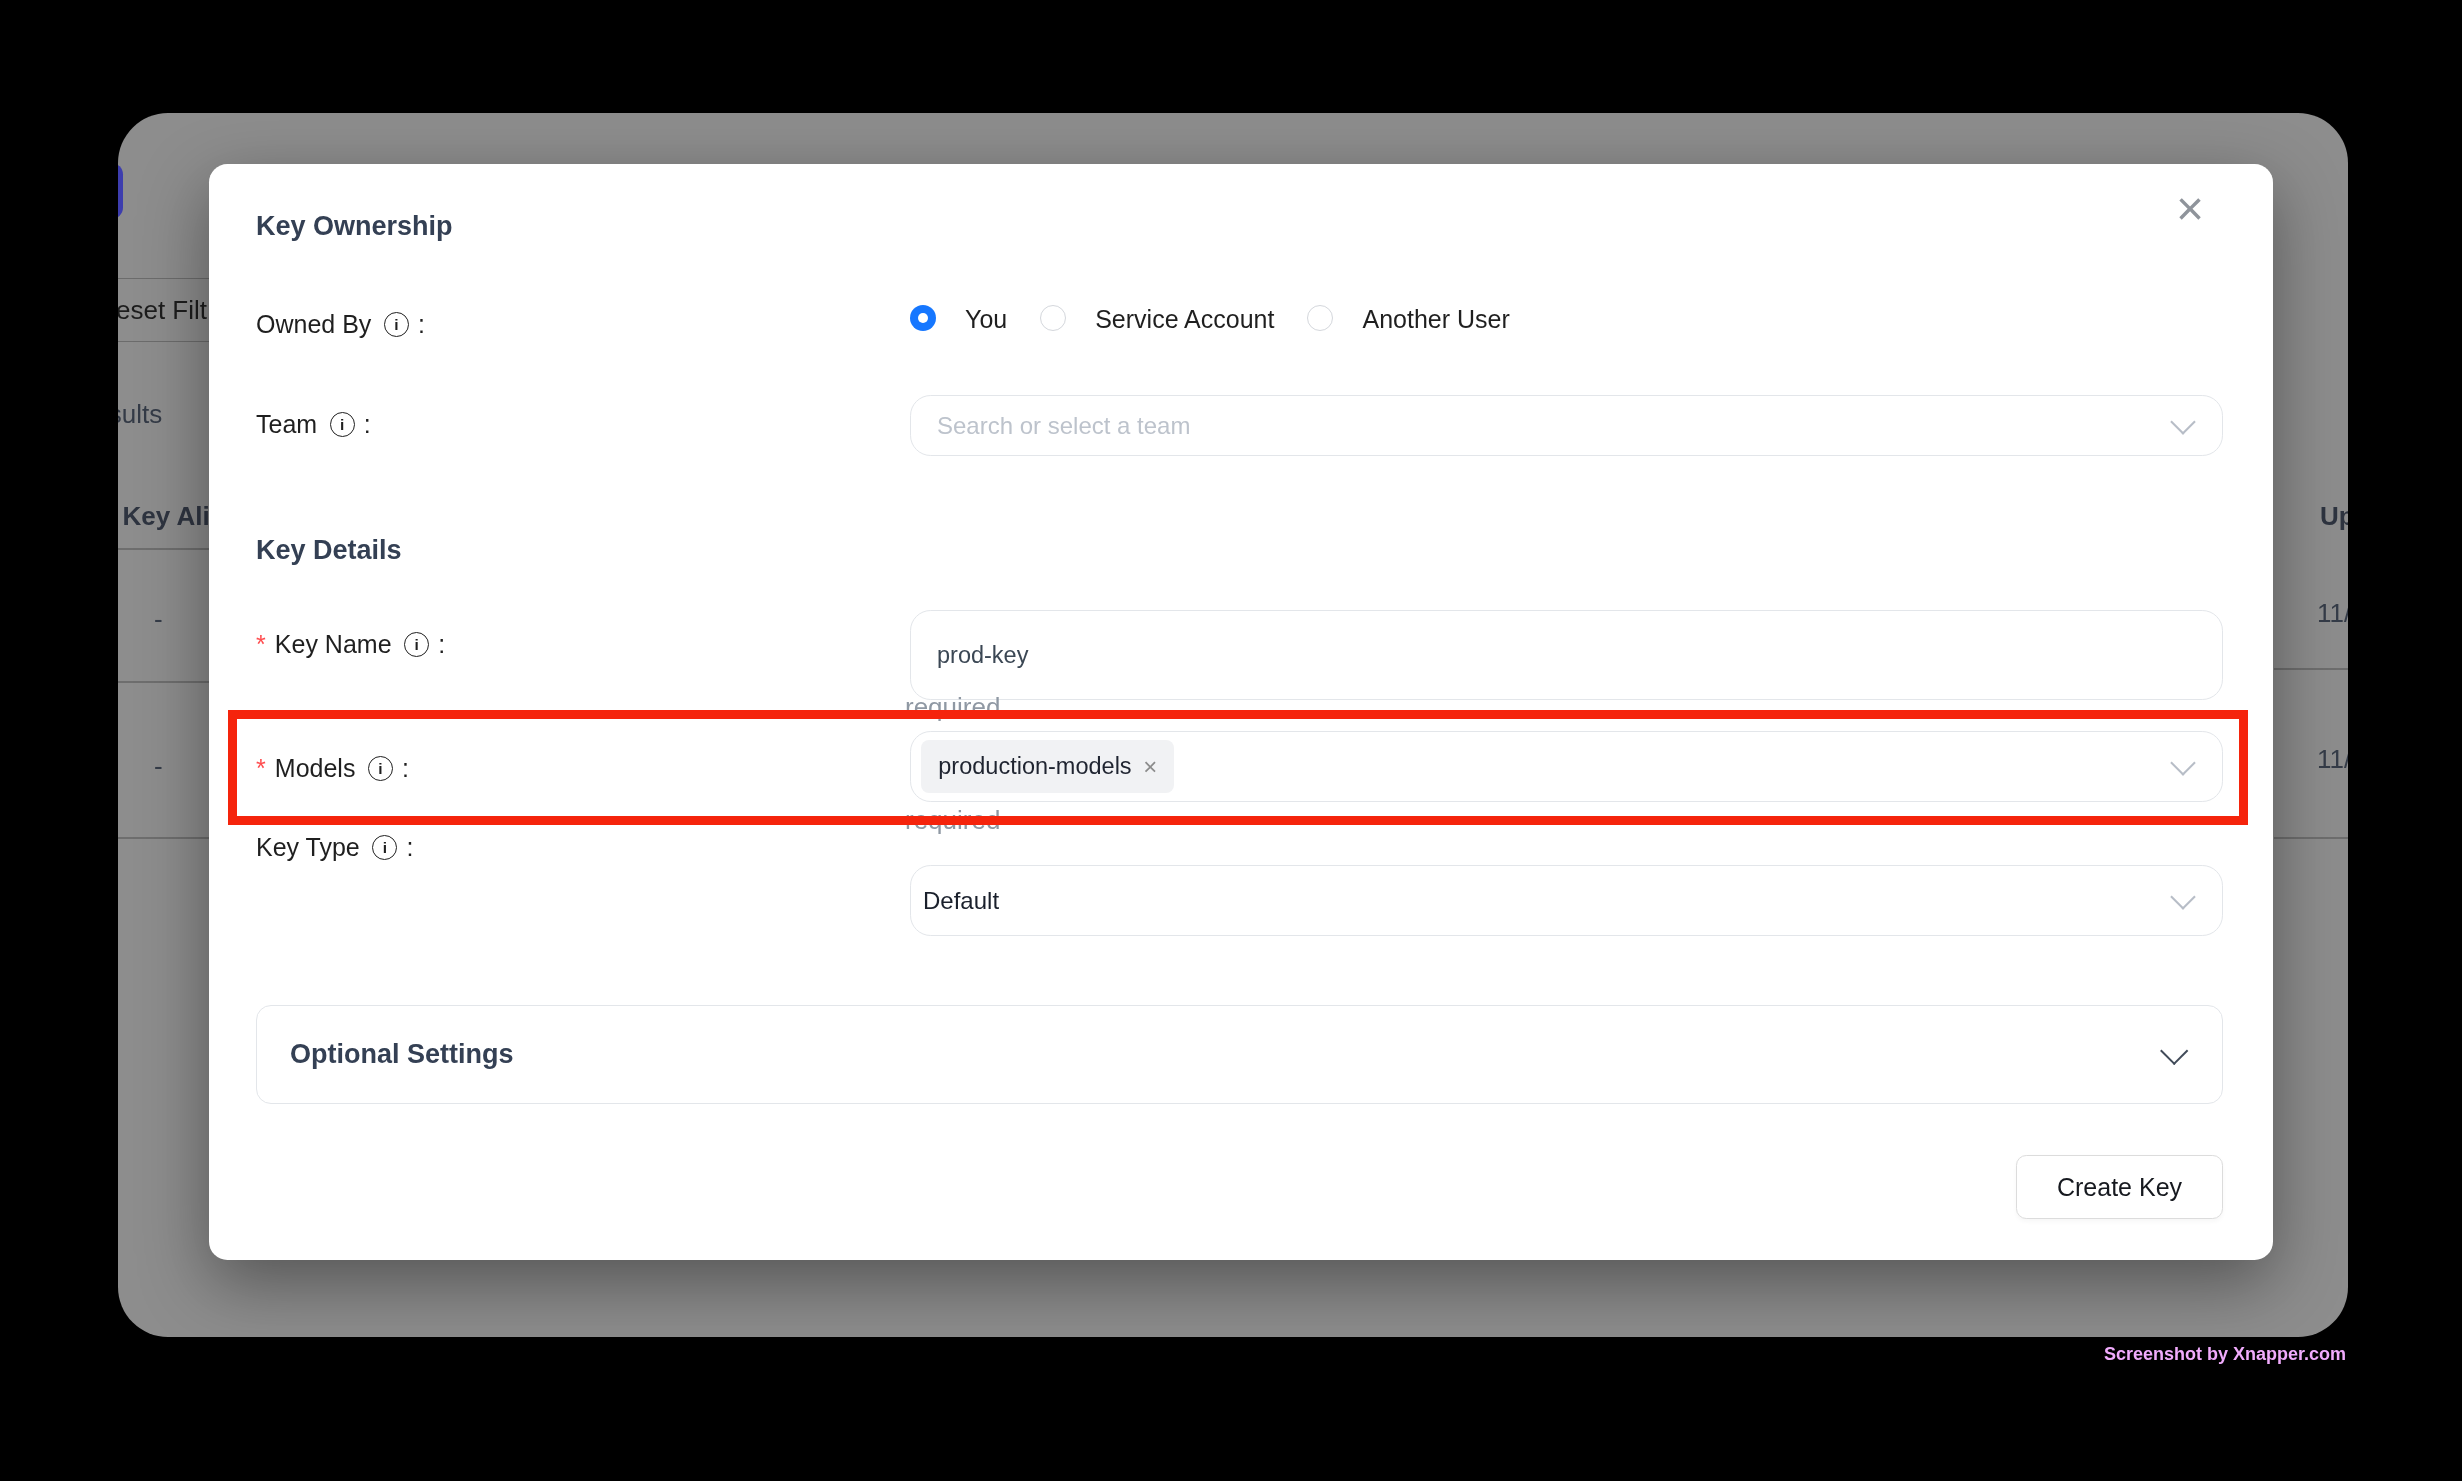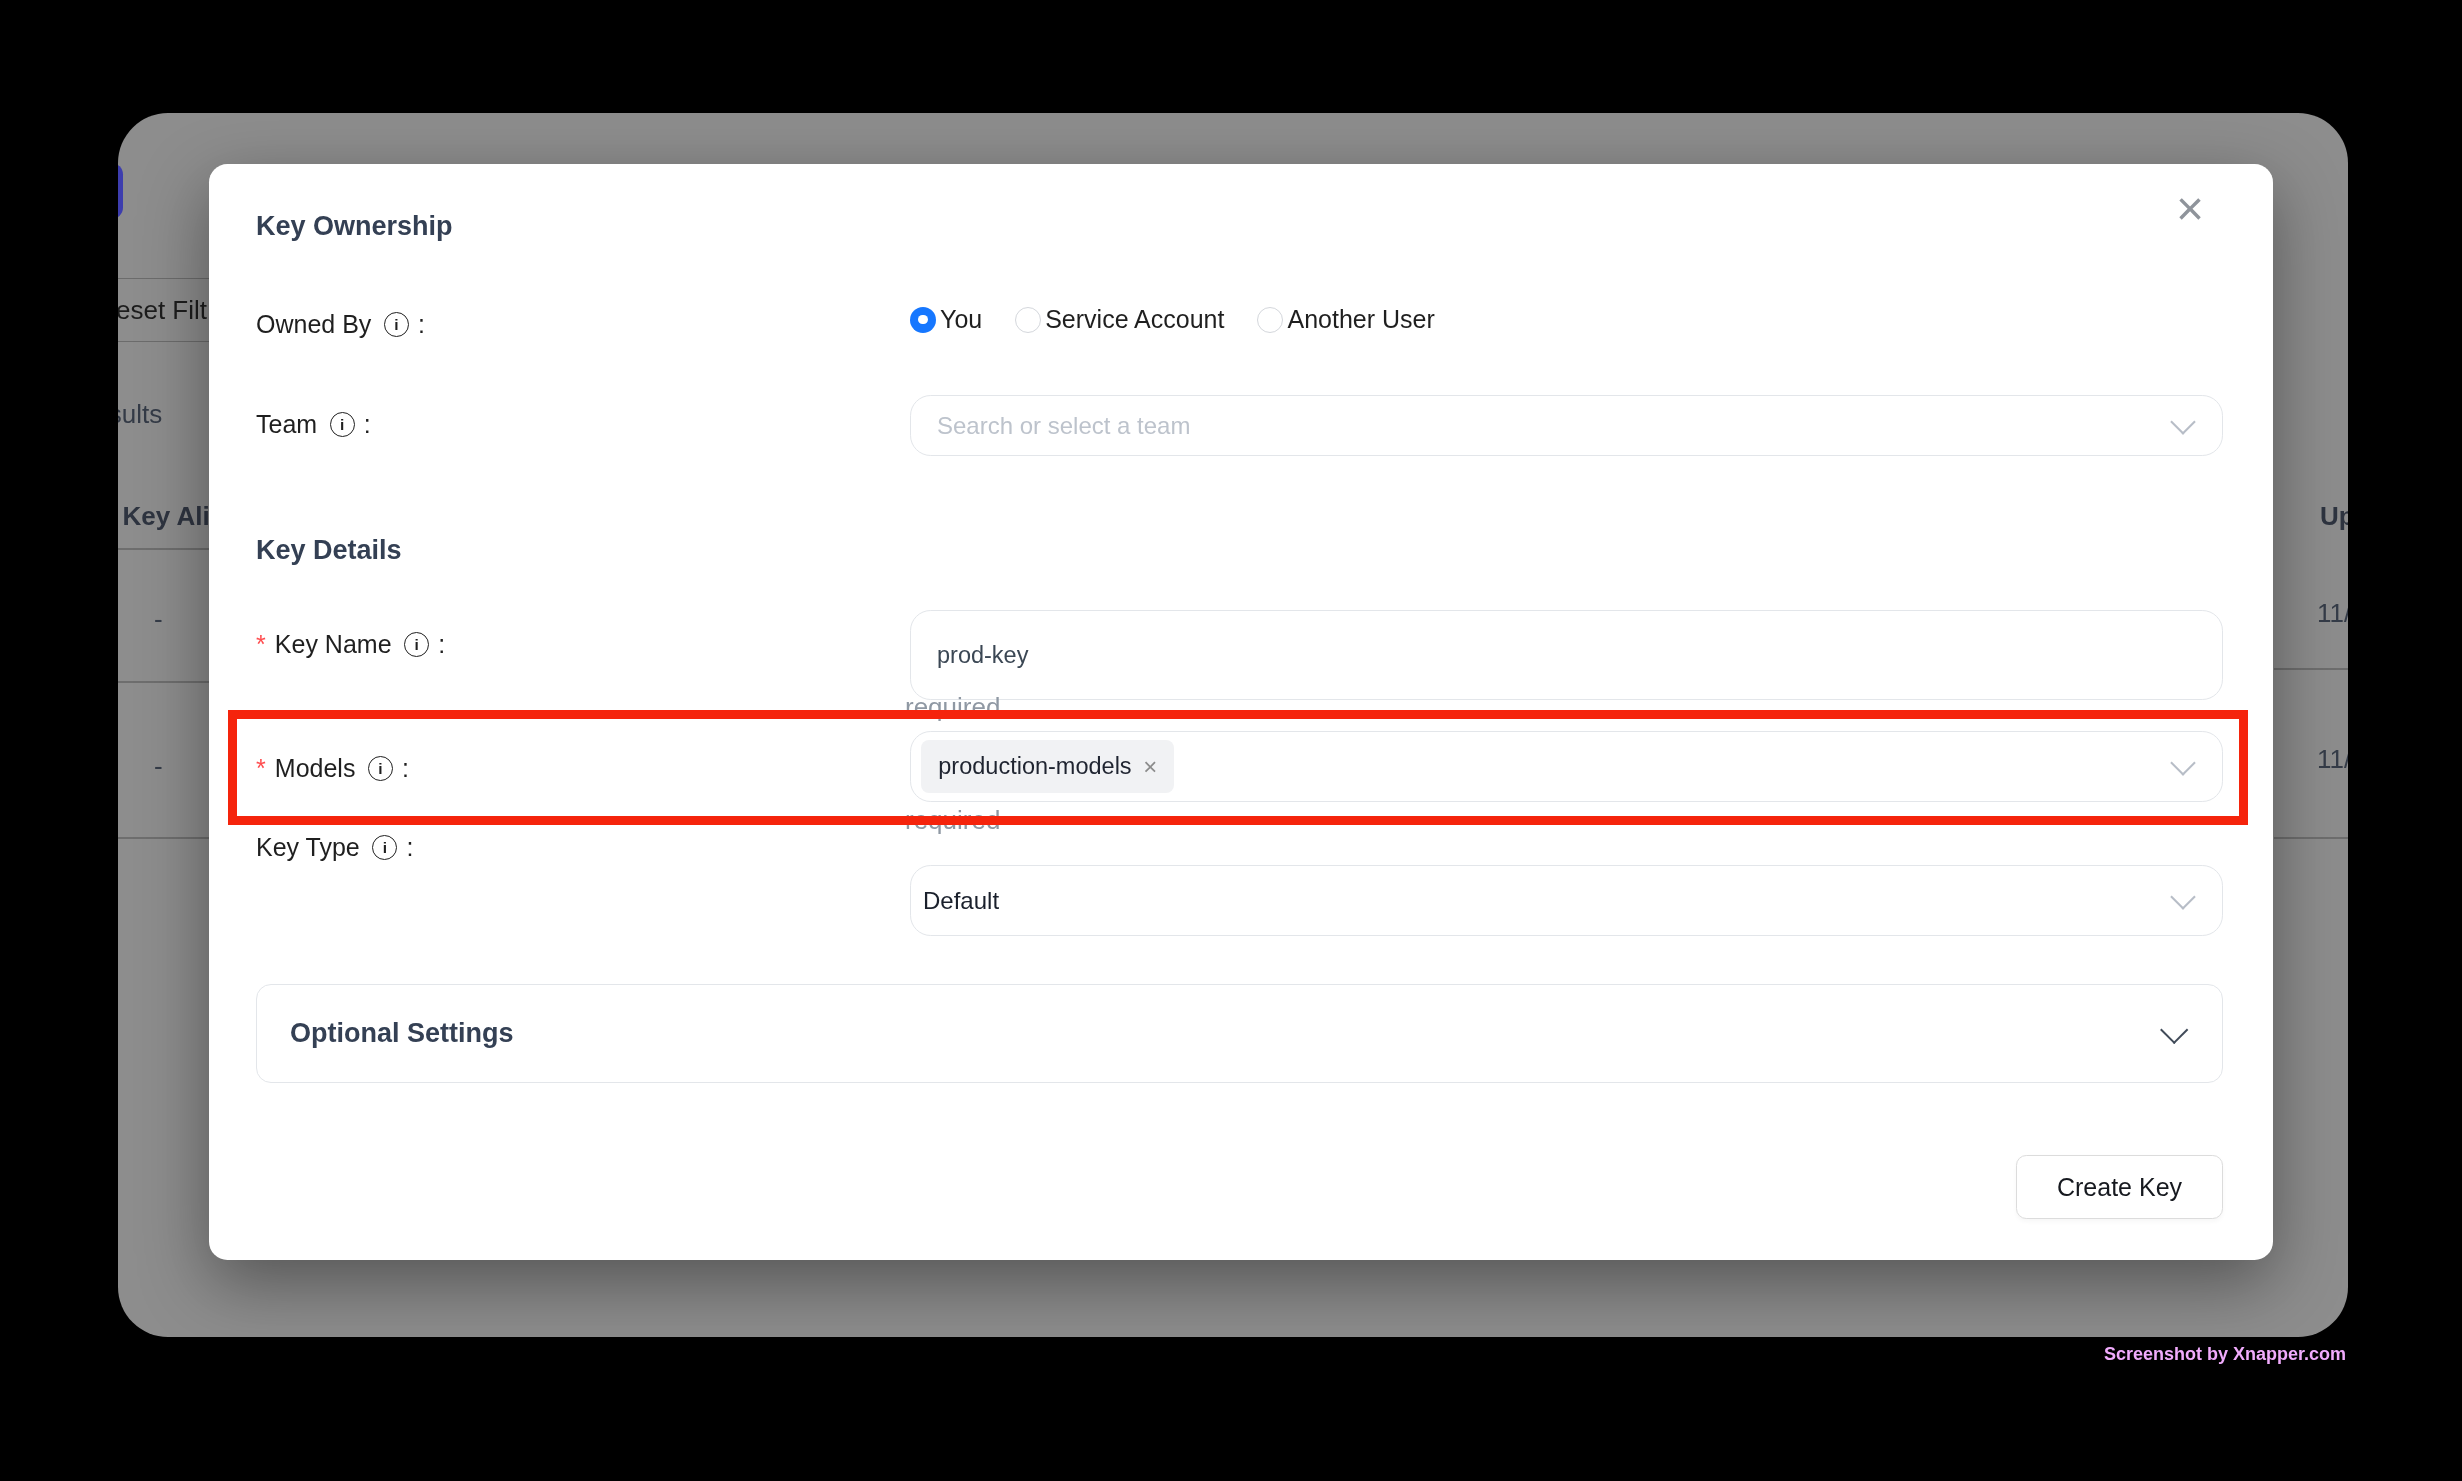--- a/index.html
+++ b/index.html
@@ -27,38 +27,38 @@
   .h2{position:absolute;left:47px;font-size:27px;font-weight:600;color:#344054;}
   .lbl{position:absolute;left:47px;display:flex;align-items:center;gap:8px;
     font-size:25px;color:rgba(0,0,0,0.88);}
   .ast{color:#ff4d4f;font-size:25px;margin-right:1.1px;}
   .info{width:23px;height:23px;border:1.7px solid #1f1f1f;border-radius:50%;display:inline-flex;
     align-items:center;justify-content:center;font-size:15.5px;font-weight:600;color:#1f1f1f;
     margin-left:4.6px;flex:0 0 auto;}
   .colon{margin-left:1.1px;}
   .radio-group{position:absolute;left:701px;top:141px;display:flex;align-items:center;gap:33px;
     font-size:25px;color:rgba(0,0,0,0.88);}
-  .radio-item{display:flex;align-items:center;gap:4px;}
+  .radio-item{display:flex;gap:29px;}
   .radio{width:26px;height:26px;border-radius:50%;box-sizing:border-box;background:#fff;
     border:1.7px solid #d4d7dc;position:relative;flex:0 0 auto;}
   .radio.checked{background:#1677ff;border:none;}
   .radio.checked::after{content:"";position:absolute;left:50%;top:50%;width:9.8px;height:9.8px;
     margin:-4.9px 0 0 -4.9px;border-radius:50%;background:#fff;}
   .select{position:absolute;left:701px;width:1313px;box-sizing:border-box;background:#fff;
     border:1.7px solid #e3e6ea;border-radius:20.7px;display:flex;align-items:center;padding:0 26px;}
   .placeholder{font-size:24px;color:#bdc3cc;}
   .value-txt{font-size:24px;color:#1a202c;}
   .input-txt{font-size:23.5px;color:#3b4754;}
   .chev{position:absolute;right:30px;top:50%;width:16px;height:16px;margin-top:-12.6px;
     border-right:2.3px solid #b7bdc7;border-bottom:2.3px solid #b7bdc7;transform:rotate(45deg);}
   .req{position:absolute;left:696px;font-size:26px;color:#8f98a3;}
   .tag{display:flex;align-items:center;gap:11.5px;background:#f1f2f4;border-radius:8px;
     height:53px;padding:0 17px;font-size:23.5px;color:#1f2430;}
   .tag-x{font-size:24px;color:#8c8c8c;line-height:1;}
-  .opt-panel{position:absolute;left:47px;top:820px;width:1967px;height:99px;box-sizing:border-box;
+  .opt-panel{position:absolute;left:47px;top:841px;width:1967px;height:99px;box-sizing:border-box;
     border:1.7px solid #e3e6ea;border-radius:15px;background:#fff;display:flex;align-items:center;
     padding:1px 33px;}
   .opt-title{font-size:27px;font-weight:600;color:#344054;}
   .opt-chev{position:absolute;right:38px;top:50%;width:18.4px;height:18.4px;margin-top:-13.8px;
     border-right:2.9px solid #414b59;border-bottom:2.9px solid #414b59;transform:rotate(45deg);}
   .create-btn{position:absolute;left:1807px;top:991px;width:207px;height:64px;box-sizing:border-box;
     background:#fff;border:1.7px solid #dcdcdc;border-radius:10.3px;display:flex;align-items:center;
     justify-content:center;font-size:25px;color:#16191f;box-shadow:0 2.3px 4.6px rgba(0,0,0,0.03);}
 
   

